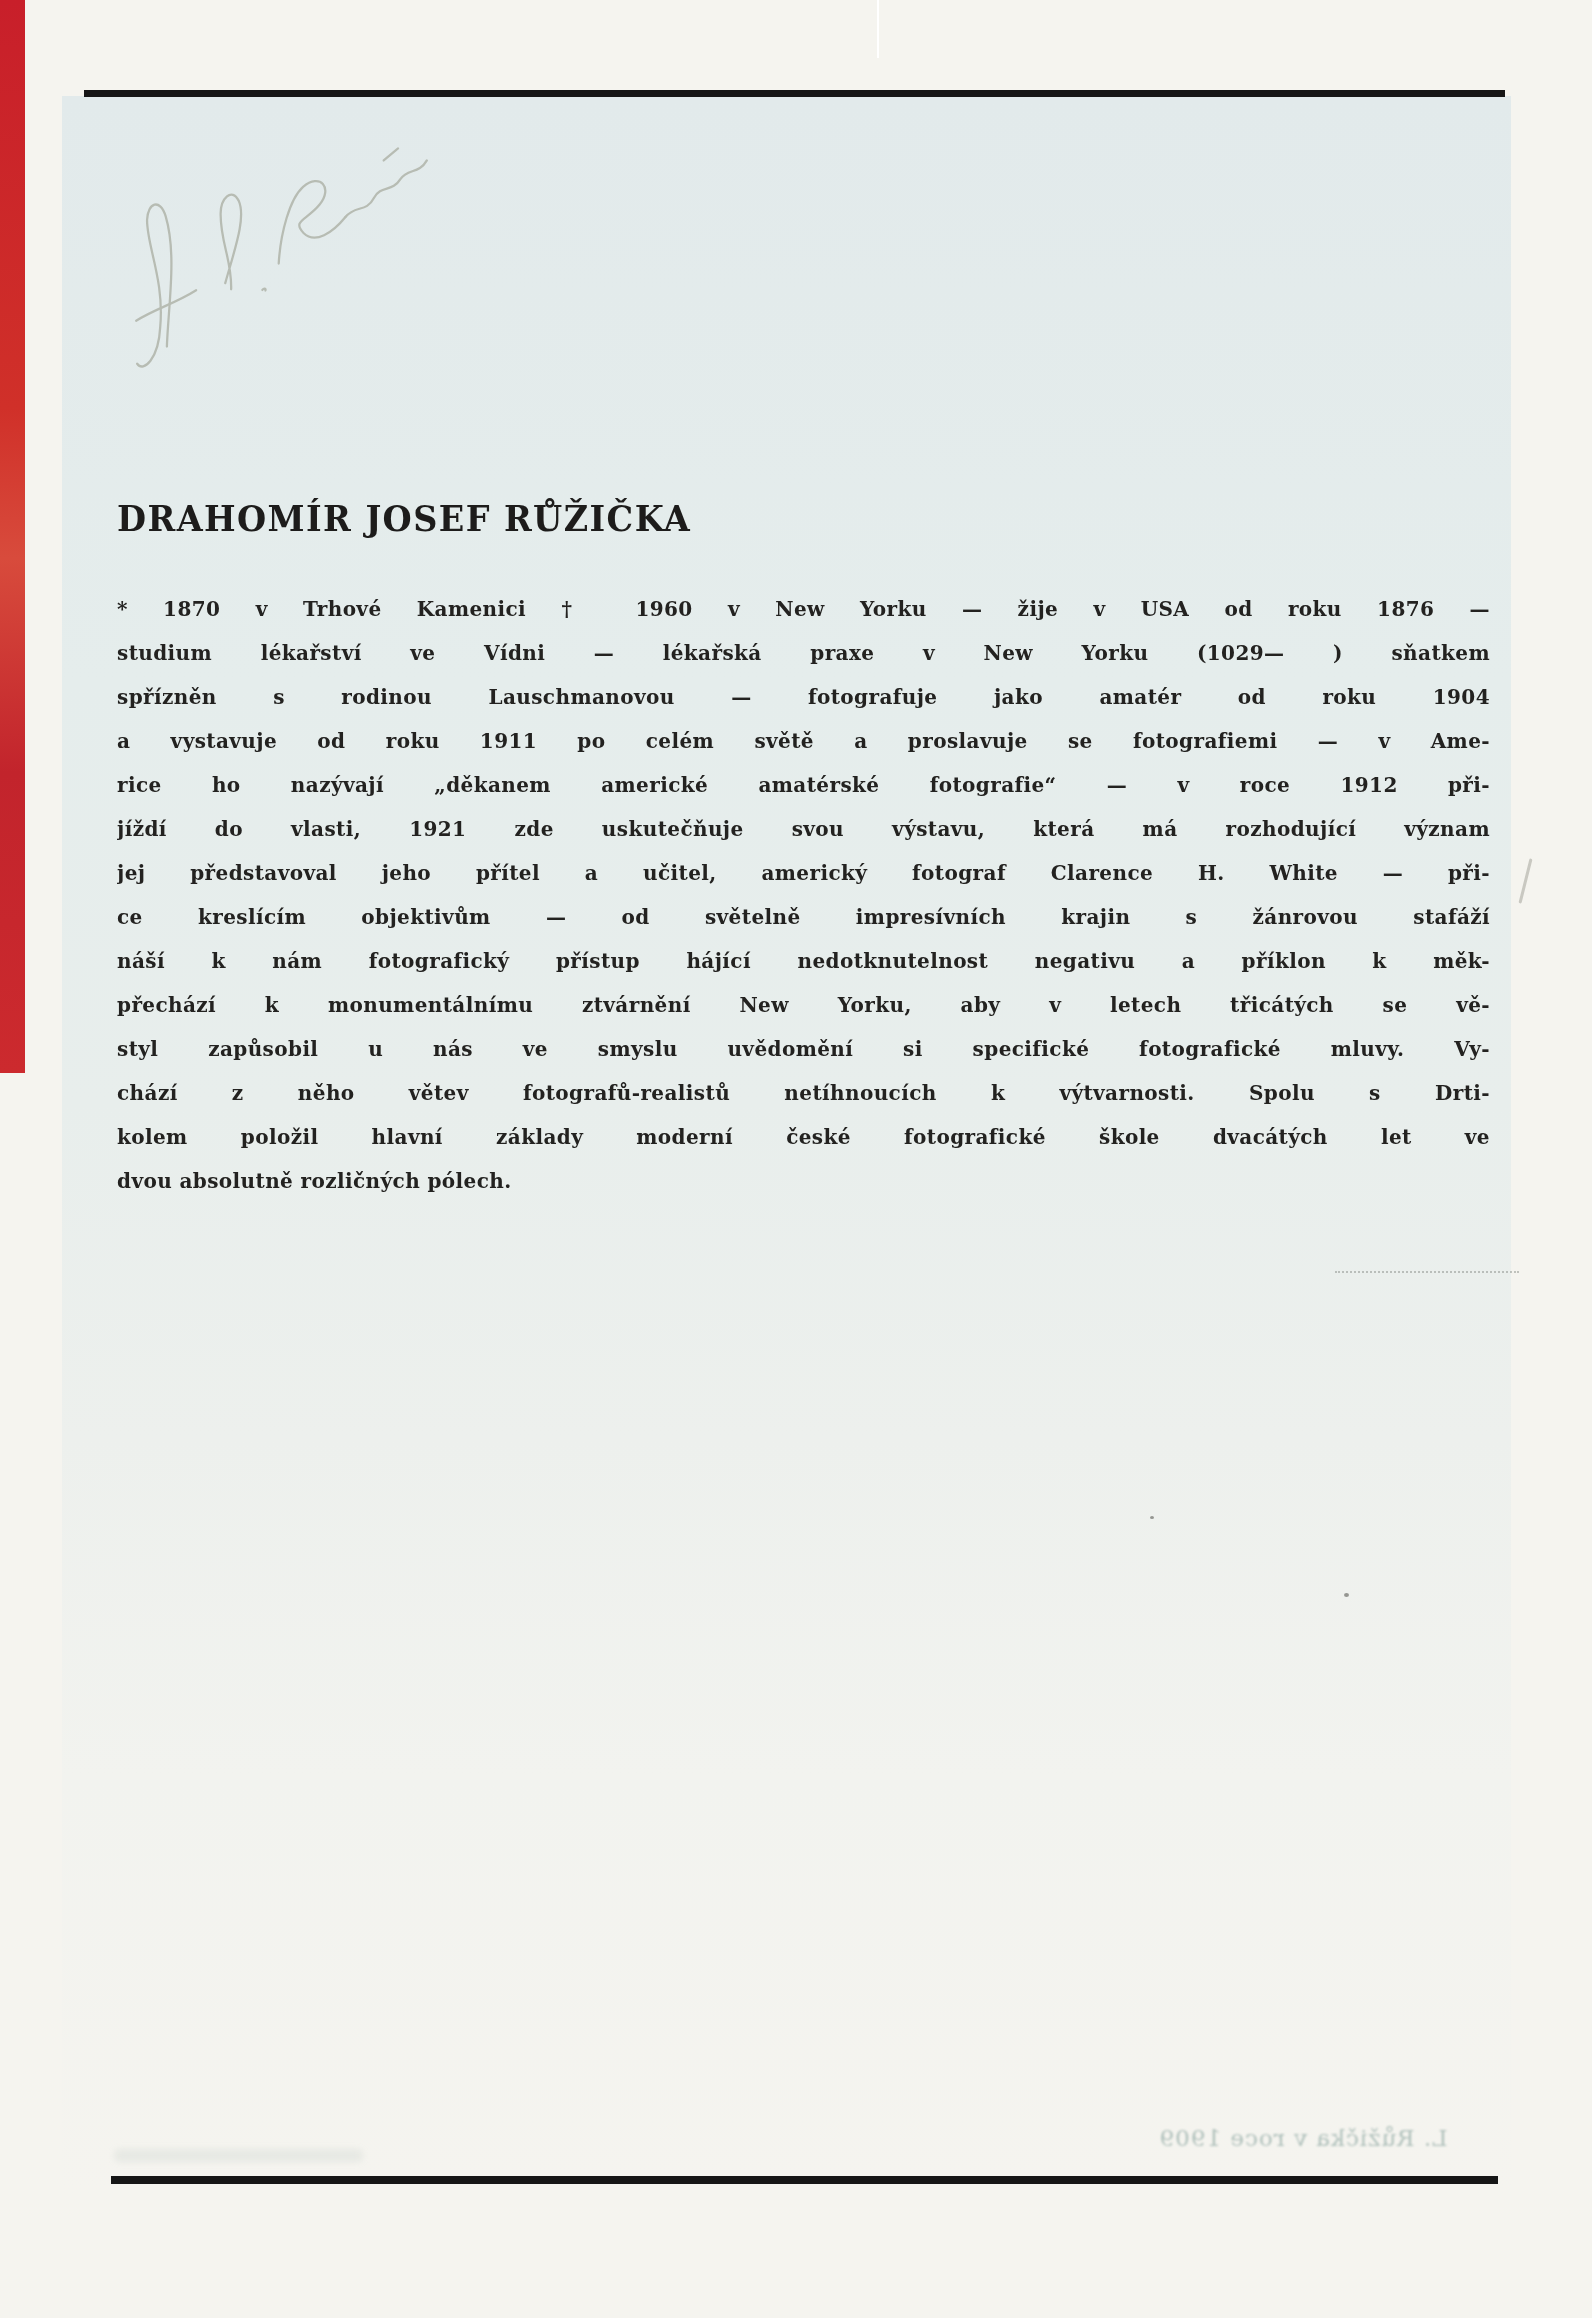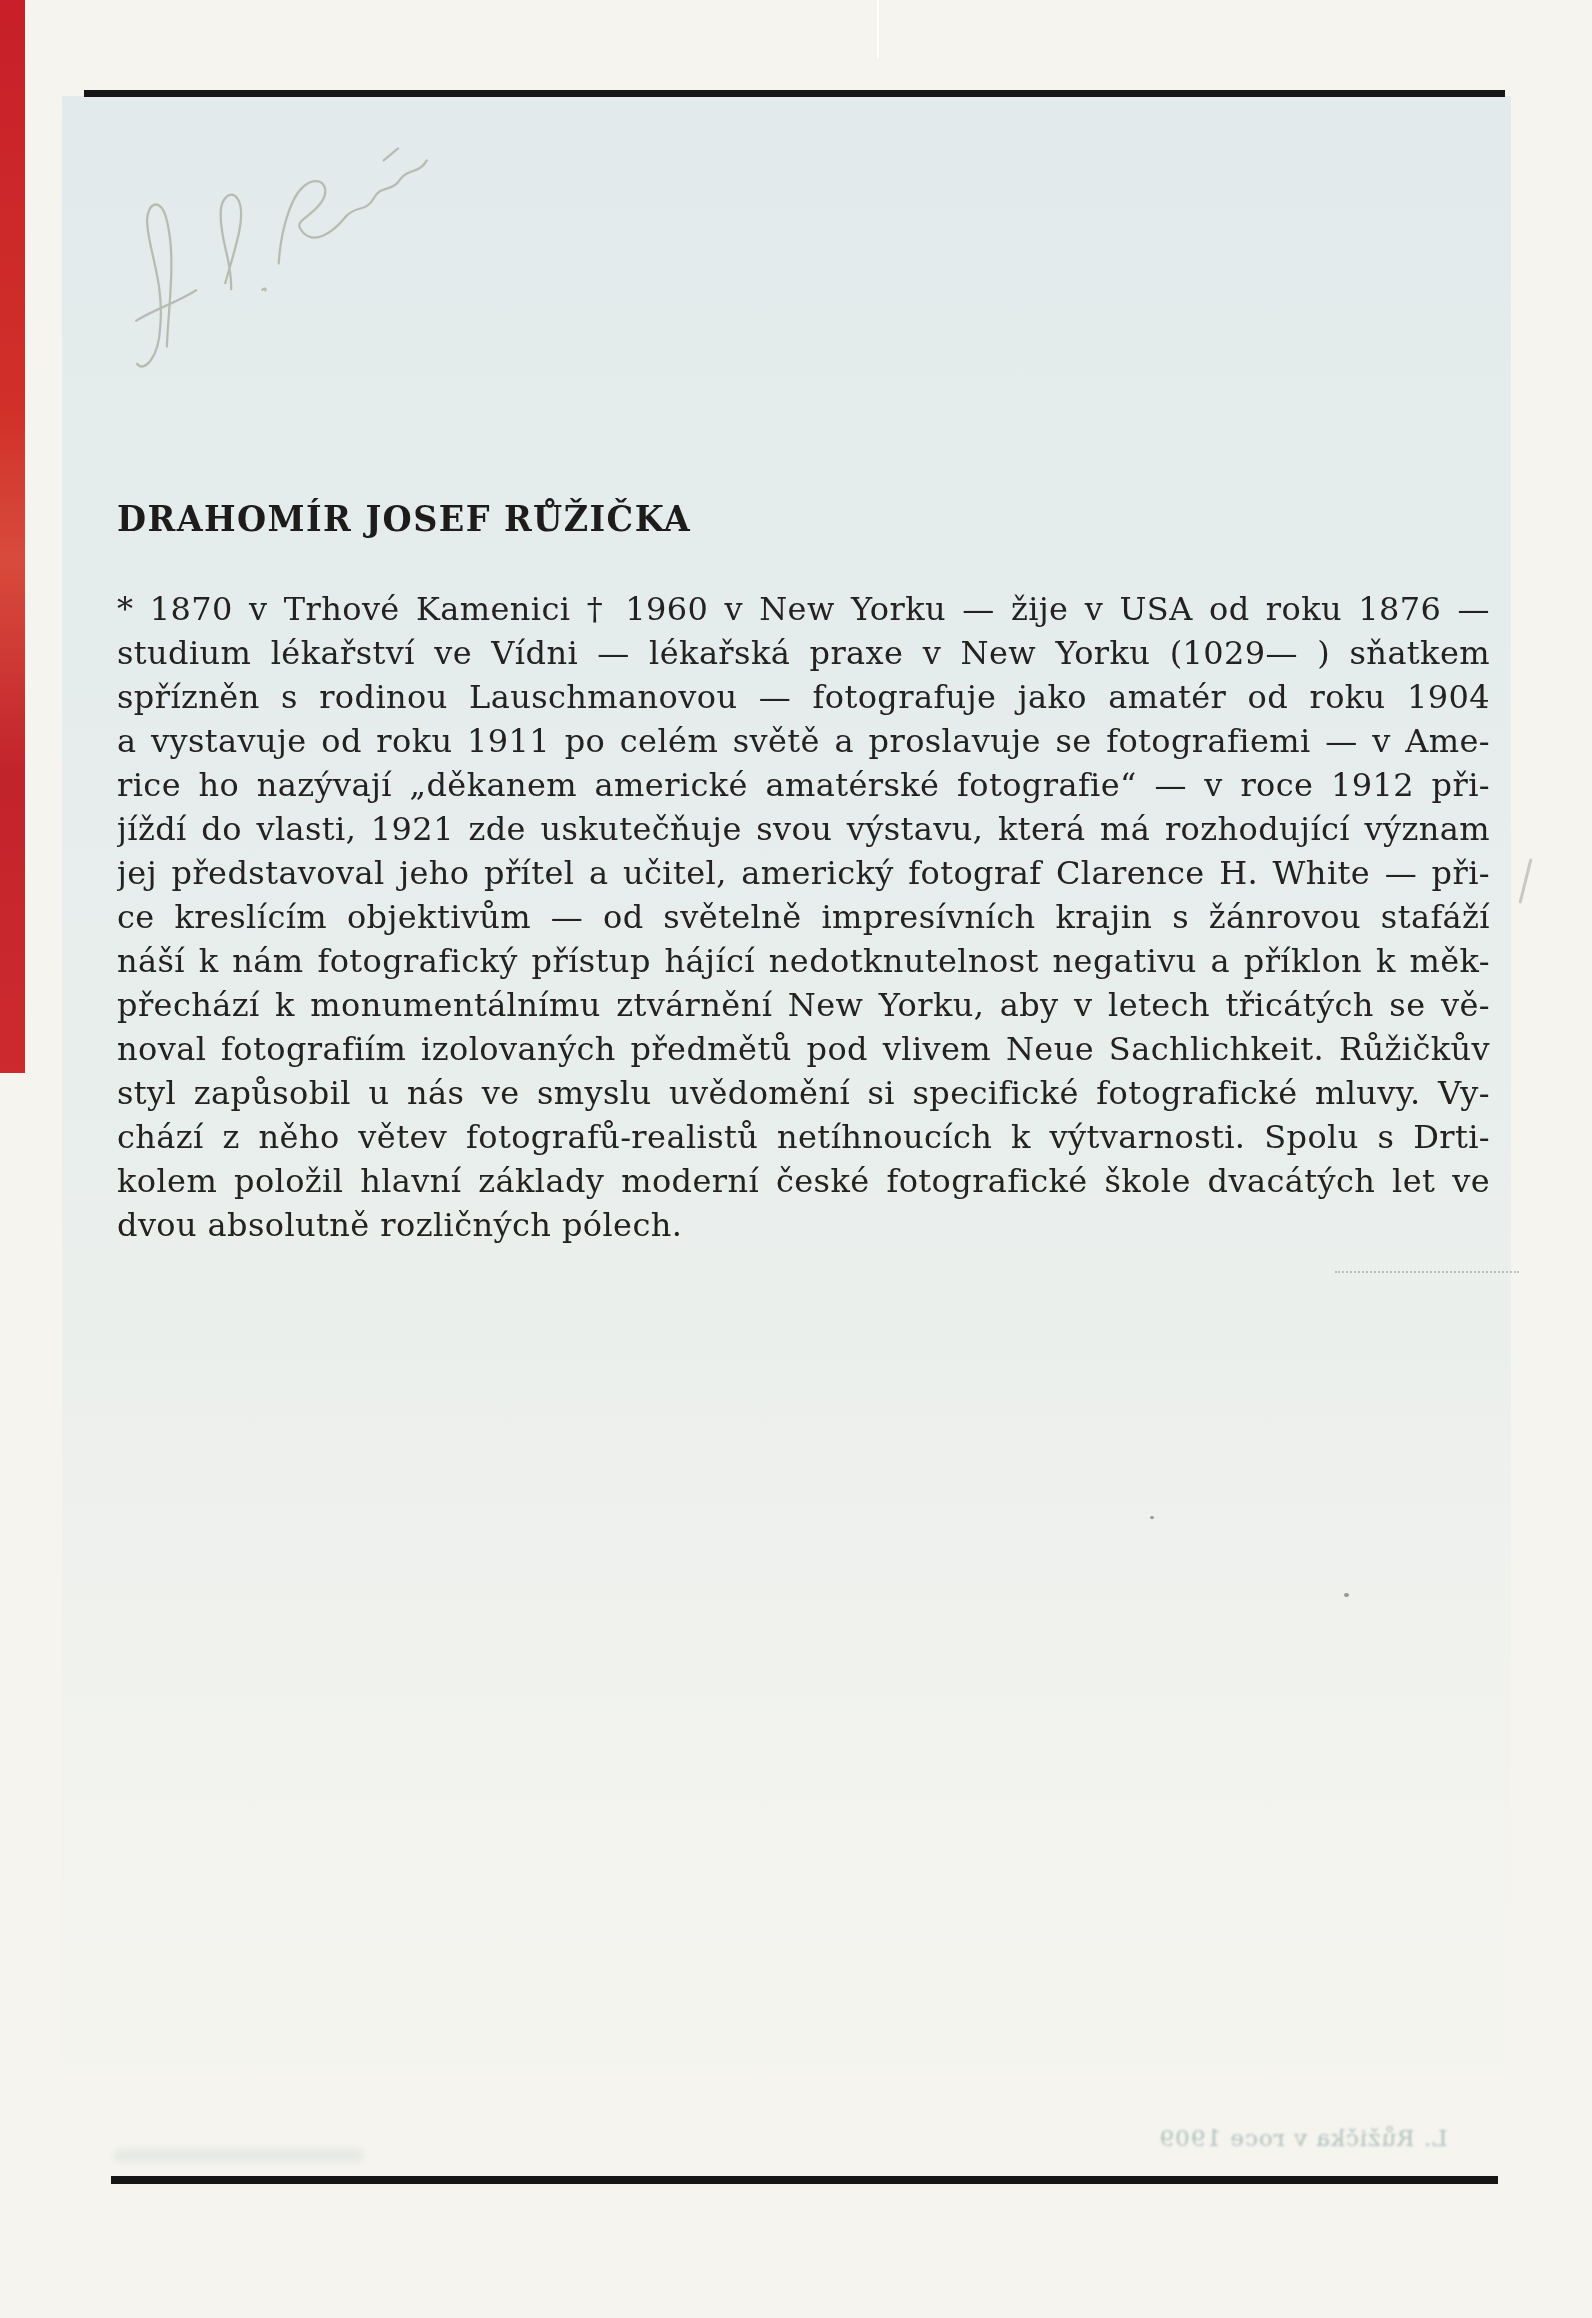--- a/index.html
+++ b/index.html
@@ -31,23 +31,24 @@
   
   .heading{
     position:absolute;left:117px;top:500px;
     font-size:36px;line-height:36px;font-weight:bold;color:#1d1c1b;
     letter-spacing:1.5px;white-space:nowrap;
     transform:scaleX(.93);transform-origin:left top;
   }
   
   .bio{position:absolute;left:117px;top:587px;width:1373px;color:#232220;}
   .bio .tl{
-    height:44px;line-height:44px;font-size:32px;letter-spacing:0.4px;
+    height:44px;line-height:44px;font-size:20px;letter-spacing:0.4px;
     text-align:justify;text-align-last:justify;white-space:normal;
     overflow:hidden;
+    font-weight:bold;
   }
   .bio .tl.last{text-align-last:left;}
   
   .ghost{
     position:absolute;left:1134px;top:2125px;width:338px;
     font-size:23px;letter-spacing:1px;color:rgba(120,152,146,.55);
     transform:scaleX(-1);filter:blur(1.3px);text-align:center;white-space:nowrap;
   }
   .smudge{
     position:absolute;left:114px;top:2149px;width:249px;height:13px;
@@ -94,21 +95,20 @@
     <div class="tl">* 1870 v Trhové Kamenici † 1960 v New Yorku — žije v USA od roku 1876 —</div>
     <div class="tl">studium lékařství ve Vídni — lékařská praxe v New Yorku (1029— ) sňatkem</div>
     <div class="tl">spřízněn s rodinou Lauschmanovou — fotografuje jako amatér od roku 1904</div>
     <div class="tl">a vystavuje od roku 1911 po celém světě a proslavuje se fotografiemi — v Ame-</div>
     <div class="tl">rice ho nazývají „děkanem americké amatérské fotografie“ — v roce 1912 při-</div>
     <div class="tl">jíždí do vlasti, 1921 zde uskutečňuje svou výstavu, která má rozhodující význam</div>
     <div class="tl">jej představoval jeho přítel a učitel, americký fotograf Clarence H. White — při-</div>
     <div class="tl">ce kreslícím objektivům — od světelně impresívních krajin s žánrovou stafáží</div>
     <div class="tl">náší k nám fotografický přístup hájící nedotknutelnost negativu a příklon k měk-</div>
     <div class="tl">přechází k monumentálnímu ztvárnění New Yorku, aby v letech třicátých se vě-</div>
-    <div class="tl">noval fotografiím izolovaných předmětů pod vlivem Neue Sachlichkeit. Růžičkův</div>
     <div class="tl">styl zapůsobil u nás ve smyslu uvědomění si specifické fotografické mluvy. Vy-</div>
     <div class="tl">chází z něho větev fotografů-realistů netíhnoucích k výtvarnosti. Spolu s Drti-</div>
     <div class="tl">kolem položil hlavní základy moderní české fotografické škole dvacátých let ve</div>
     <div class="tl last">dvou absolutně rozličných pólech.</div>
   </div>
 
   <div class="dots"></div>
 
   <div class="ghost">L. Růžička v roce 1909</div>
   <div class="smudge"></div>

